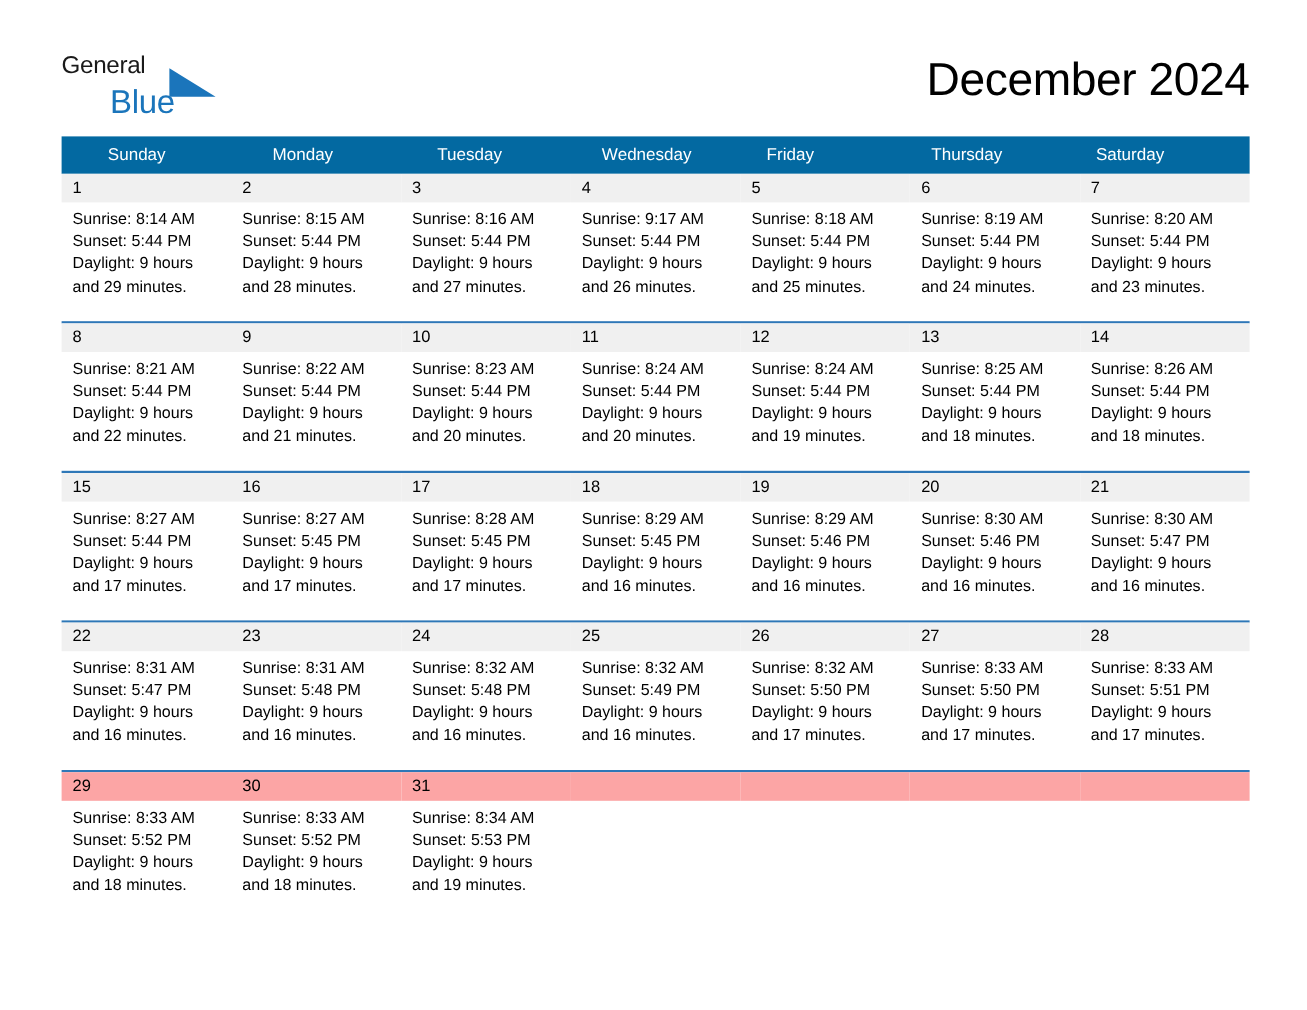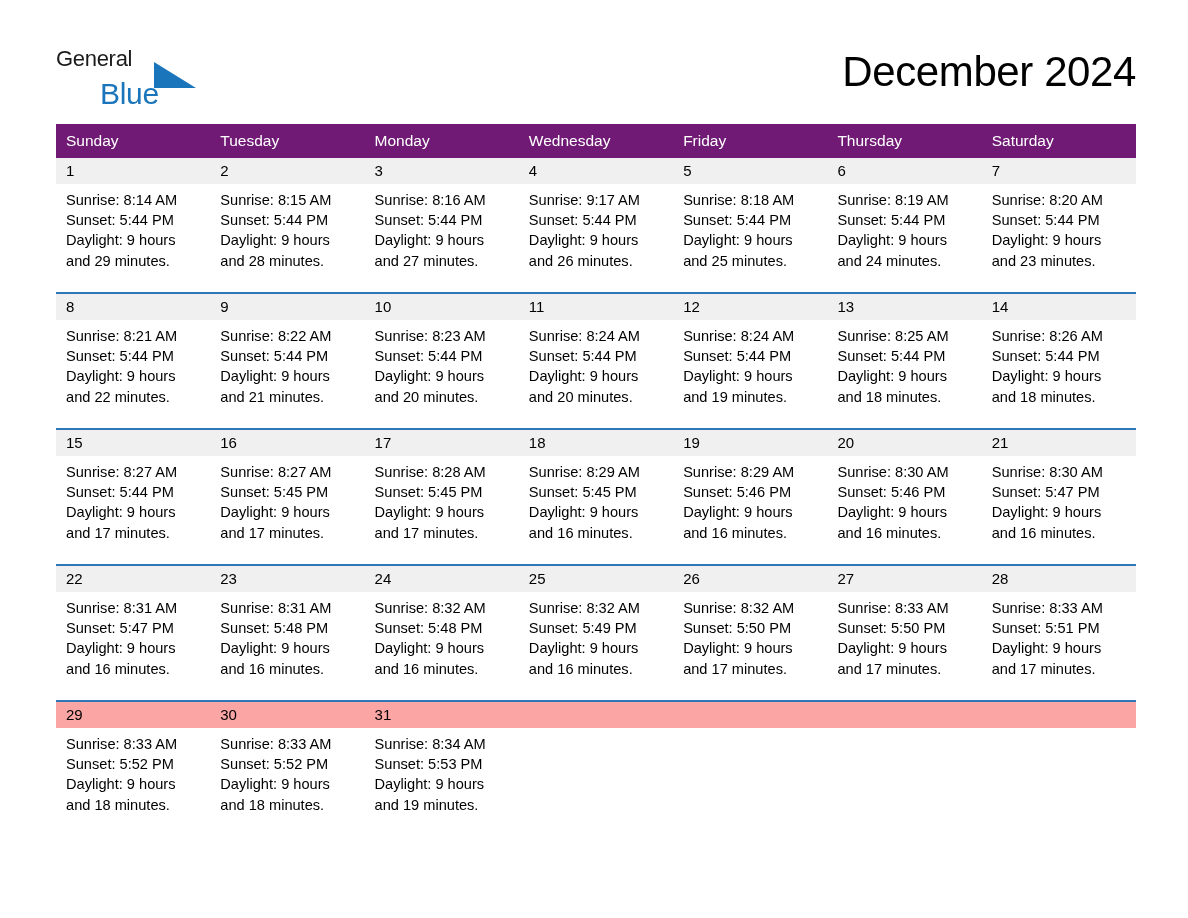--- a/index.html
+++ b/index.html
@@ -80,22 +80,23 @@
     letter-spacing: -0.1px;
   }
 
   
   .calendar {
     margin: 14px 52px 0 56px;
     width: 1080px;
   }
   .weekday-row {
     display: flex;
-    background: #701a75;
+    background: #0369a1;
     height: 34px;
+    padding-left: 32px;
   }
   .weekday {
     flex: 1 1 0;
     color: #ffffff;
     font-size: 15.5px;
     line-height: 34px;
     padding-left: 10px;
     white-space: nowrap;
   }
 
@@ -121,21 +122,20 @@
     padding-left: 10px;
     color: #000;
   }
   .datecell.empty { background: #f0f0f0; }
   .daterow.partial .datecell { background: #fca5a5; }
 
   .inforow {
     display: flex;
     min-height: 108px;
     padding-top: 6px;
-    justify-content: center;
   }
   .infocell {
     flex: 1 1 0;
     padding-left: 10px;
     padding-right: 8px;
     font-size: 14.6px;
     line-height: 20.2px;
     color: #000;
   }
   .infocell .ln { white-space: nowrap; }
@@ -156,22 +156,22 @@
     </div>
     <div class="titles">
       <h1 class="month-title">December 2024</h1>
     </div>
   </div>
 
   <div class="calendar">
 
     <div class="weekday-row">
       <div class="weekday">Sunday</div>
+      <div class="weekday">Monday</div>
       <div class="weekday">Tuesday</div>
-      <div class="weekday">Monday</div>
       <div class="weekday">Wednesday</div>
       <div class="weekday">Friday</div>
       <div class="weekday">Thursday</div>
       <div class="weekday">Saturday</div>
     </div>
 
     <div class="week">
 
       <div class="daterow">
         <div class="datecell">1</div>

